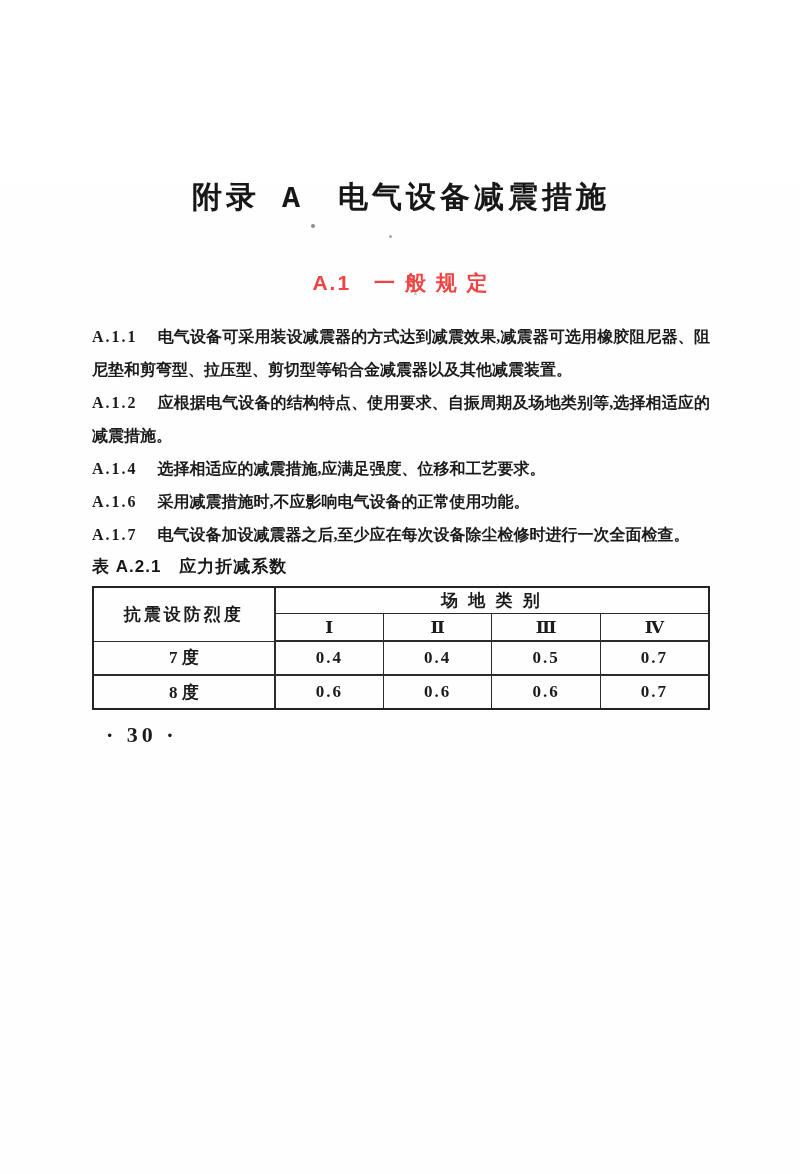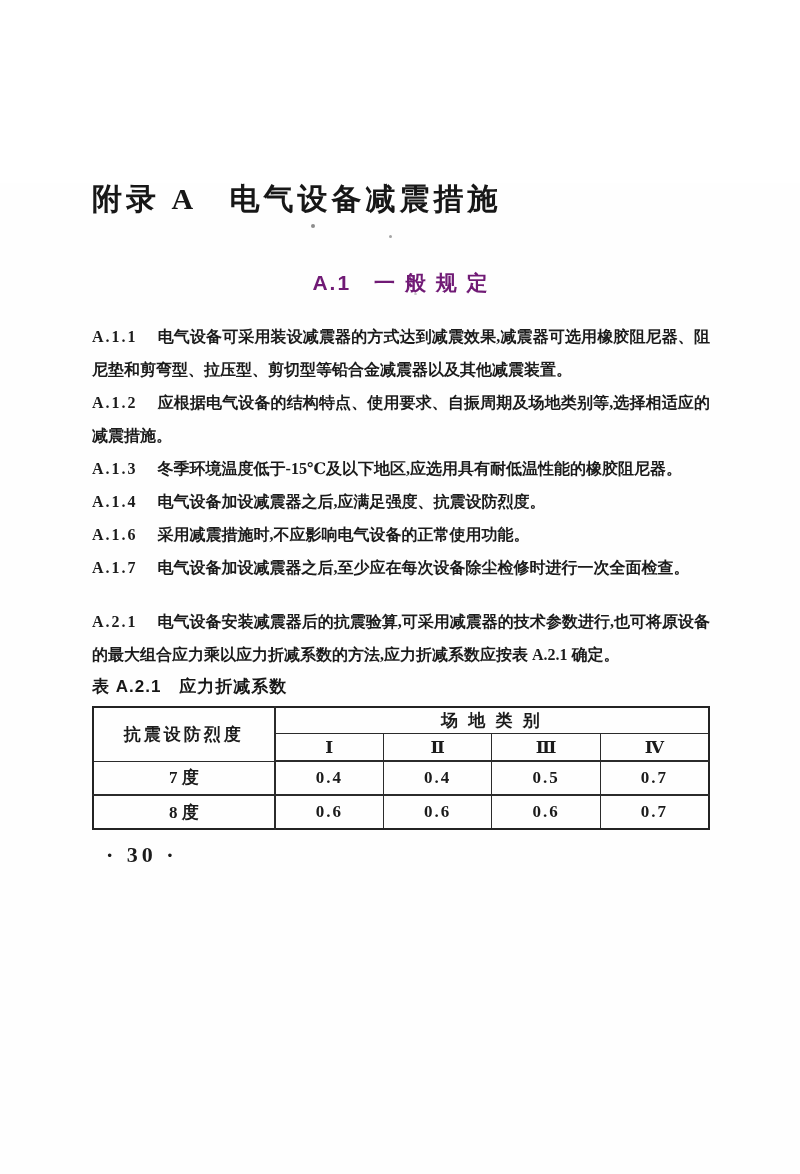--- a/index.html
+++ b/index.html
@@ -17,36 +17,36 @@
     box-sizing:border-box;
     padding:0 90px 0 92px;
   }
   .speck { position:absolute; border-radius:50%; }
   .speck.s1 { left:311px; top:41px;  width:4px; height:4px; background:#8d8d8d; }
   .speck.s2 { left:389px; top:52px;  width:3px; height:3px; background:#a5a5a5; }
   .speck.s3 { left:414px; top:110px; width:3px; height:2px; background:#c4c4c4; }
 
   .doc-title {
     margin-top:183px;
-    text-align:left;
-    font-family:Liberation Serif, serif;
+    text-align:center;
+    font-family:Liberation Mono, monospace;
     font-weight:700;
     font-size:30px;
     line-height:32px;
     letter-spacing:4px;
     color:#171717;
   }
   .sec-heading {
     text-align:center;
     font-family:"Liberation Sans","DejaVu Sans",sans-serif;
     font-weight:700;
     font-size:21px;
     line-height:22px;
     letter-spacing:2px;
-    color:#701a75;
+    color:#ef4444;
   }
   .sec-heading.a1 { margin-top:57px; }
   .sec-heading.a2 { margin-top:21px; }
 
   .clauses { margin-top:26px; }
   .clause {
     margin:0;
     font-size:16px;
     line-height:33px;
     font-weight:600;
@@ -119,39 +119,31 @@
   <h2 class="sec-heading a1">A.1　一 般 规 定</h2>
 
   <div class="clauses">
     <p class="clause">
       <span class="cl-num">A.1.1</span><span>电气设备可采用装设减震器的方式达到减震效果,减震器可选用橡胶阻尼器、阻尼垫和剪弯型、拉压型、剪切型等铅合金减震器以及其他减震装置。</span>
     </p>
     <p class="clause">
       <span class="cl-num">A.1.2</span><span>应根据电气设备的结构特点、使用要求、自振周期及场地类别等,选择相适应的减震措施。</span>
     </p>
     <p class="clause">
-      <span class="cl-num">A.1.3</span><span>冬季环境温度低于-15℃及以下地区,应选用具有耐低温性能的橡胶阻尼器。</span>
-    </p>
-    <p class="clause">
-      <span class="cl-num">A.1.4</span><span>电气设备加设减震器之后,应满足强度、抗震设防烈度。</span>
+      <span class="cl-num">A.1.4</span><span>选择相适应的减震措施,应满足强度、位移和工艺要求。</span>
     </p>
     <p class="clause">
       <span class="cl-num">A.1.6</span><span>采用减震措施时,不应影响电气设备的正常使用功能。</span>
     </p>
     <p class="clause">
       <span class="cl-num">A.1.7</span><span>电气设备加设减震器之后,至少应在每次设备除尘检修时进行一次全面检查。</span>
     </p>
   </div>
 
 
-  <div class="clauses-a2">
-    <p class="clause a21">
-      <span class="cl-num">A.2.1</span><span>电气设备安装减震器后的抗震验算,可采用减震器的技术参数进行,也可将原设备的最大组合应力乘以应力折减系数的方法,应力折减系数应按表 A.2.1 确定。</span>
-    </p>
-  </div>
 
   <div class="tbl-caption">表 A.2.1　应力折减系数</div>
 
   <table class="stress">
     <colgroup>
       <col class="c-int">
         <col>
         <col>
         <col>
         <col>

